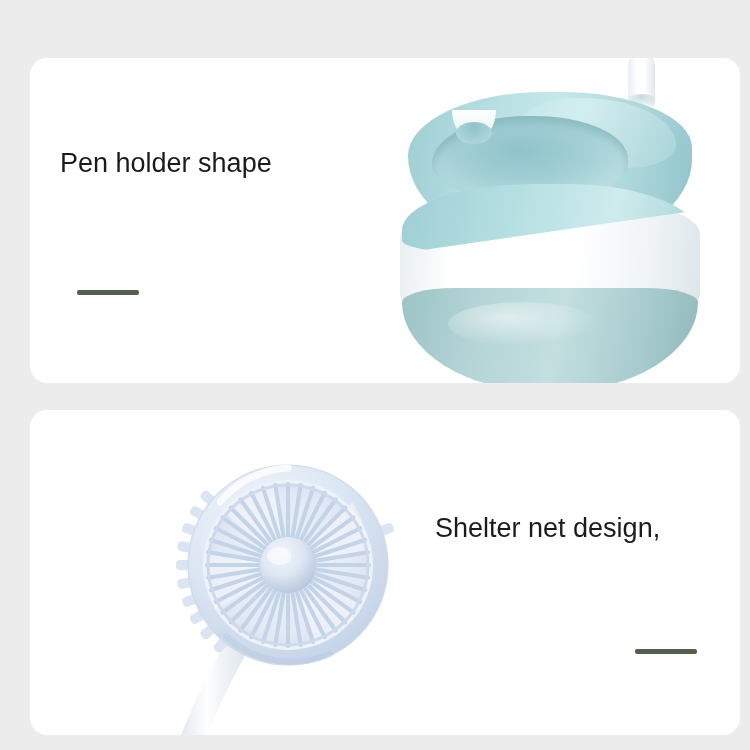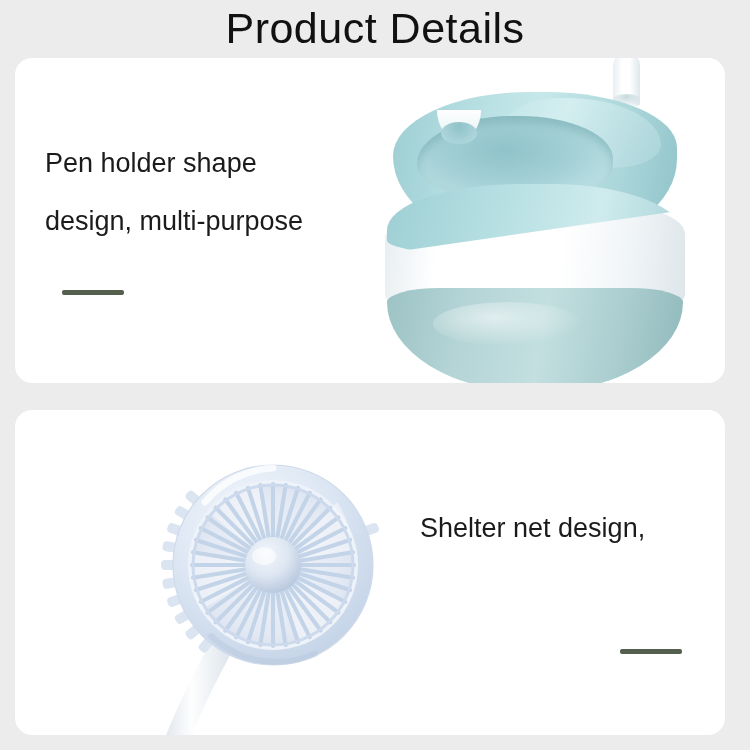--- a/index.html
+++ b/index.html
@@ -172,34 +172,32 @@
 
   
   .fan-wrap {
     position: absolute;
     left: 0px; top: 0px;
     width: 420px; height: 325px;
   }
   .fan-svg { position: absolute; left: 0; top: 0; }
 
   
-  .clip { overflow: hidden; }
+  .clip { overflow: hidden; margin-left: 15px; }
 </style>
 </head>
 <body>
 
 <div id="page">
 
-  <div class="page-title">Product Details</div>
 
   <div class="card clip" id="card-1">
 
     <div class="caption" id="caption-1">
       <span class="ln">Pen holder shape</span>
-      <span class="ln">design, multi-purpose</span>
     </div>
 
     <div class="accent-dash" id="dash-1"></div>
 
     <div class="penholder-wrap">
       <div class="ph-tube"></div>
       <div class="ph-tube-shadow"></div>
       <div class="ph-body">
         <div class="ph-top"></div>
         <div class="ph-backwall"></div>

